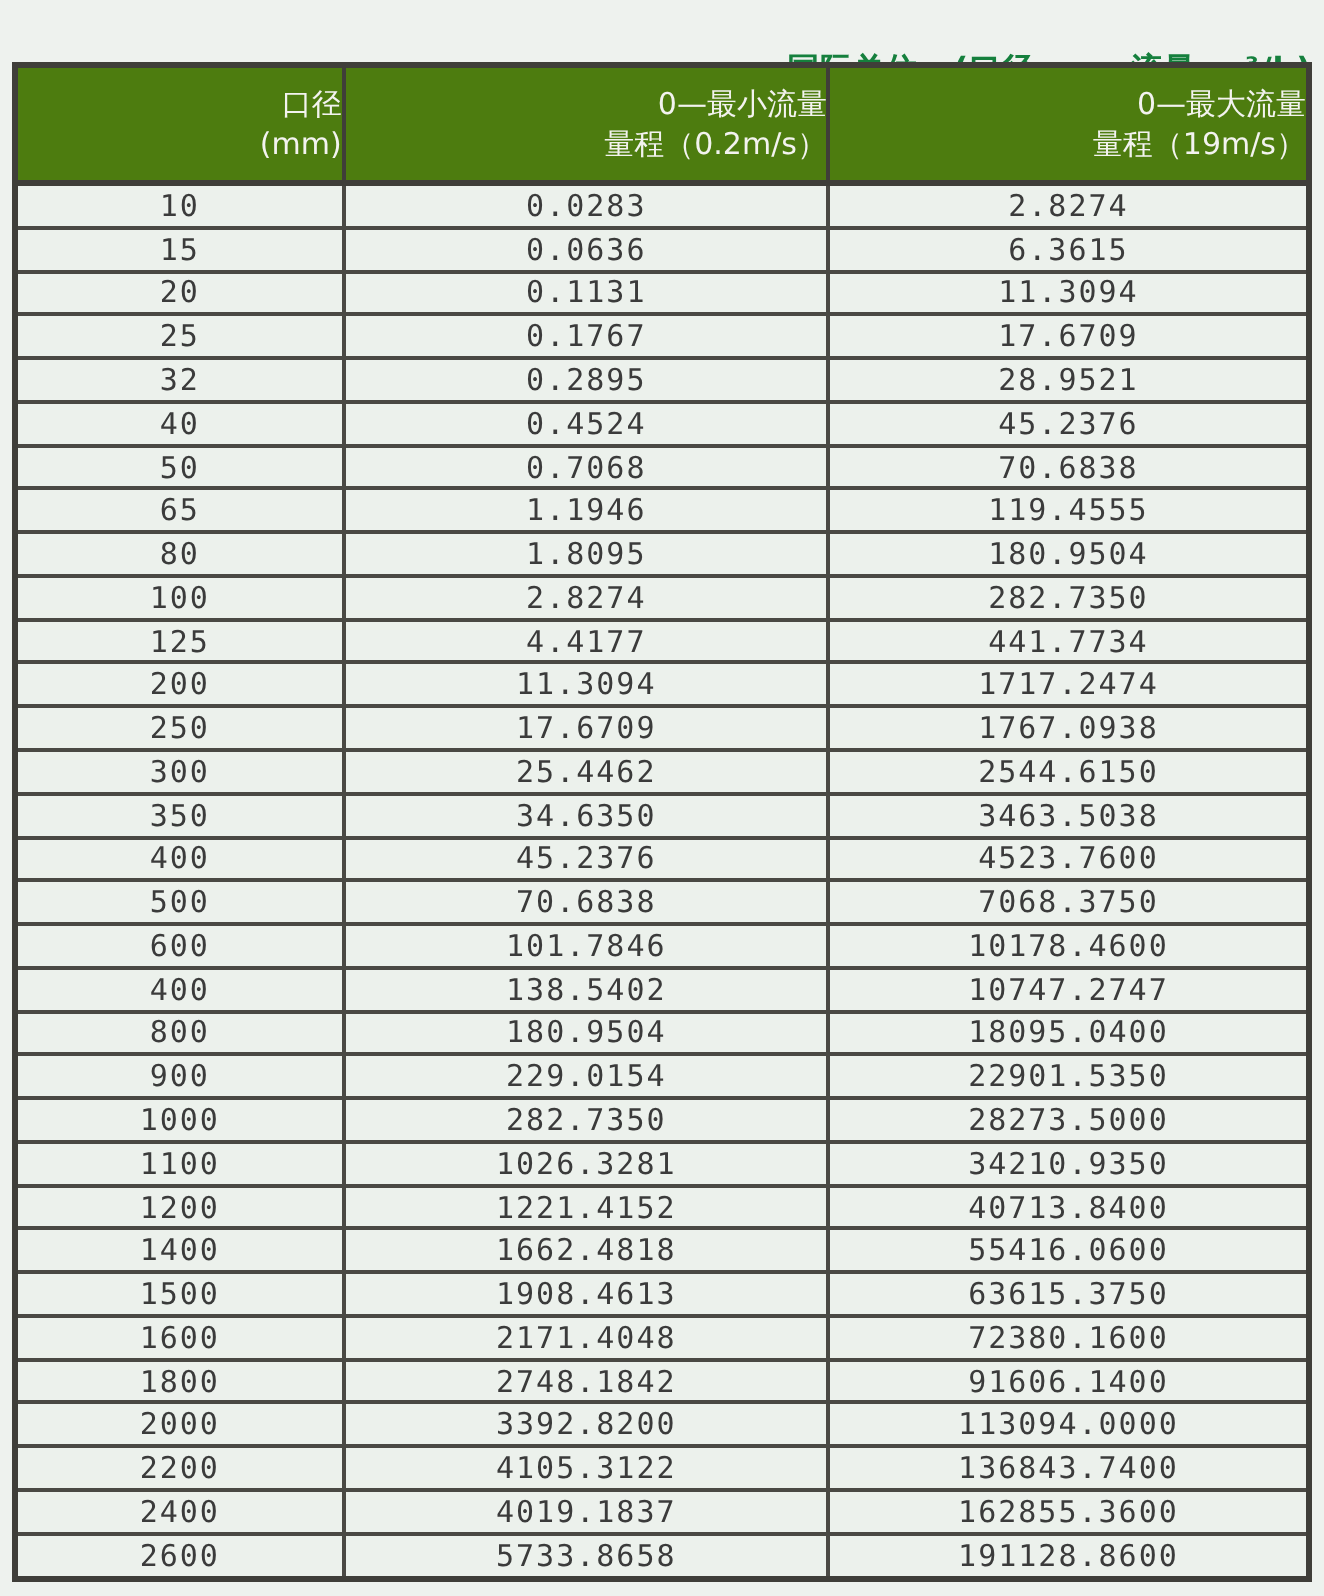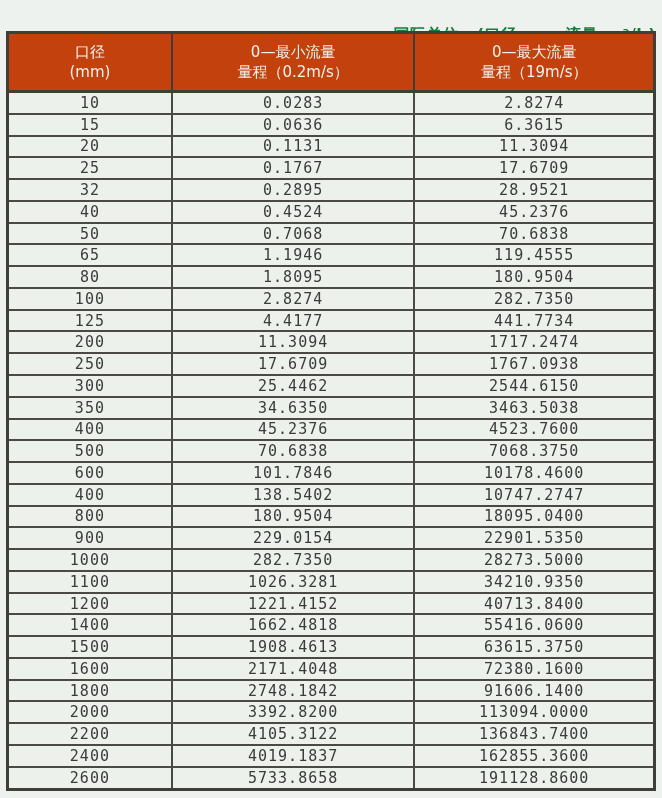--- a/index.html
+++ b/index.html
@@ -44,29 +44,29 @@
     width: 100%;
     height: 100%;
     border-collapse: collapse;
     table-layout: fixed;
     border: 3px solid #3f3e39;
   }
   col.c1 { width: 25.4%; }
   col.c2 { width: 37.5%; }
   col.c3 { width: 37.1%; }
   thead th {
-    background: #c2410c;
+    background: #4d7c0f;
     color: #f3f3ef;
     font-weight: normal;
     font-size: 15px;
     line-height: 1.35;
     height: 52px;
     border: 2px solid #3f3e39;
     border-bottom: 3px solid #3f3e39;
-    text-align: center;
+    text-align: right;
     vertical-align: middle;
     padding: 2px 0;
   }
   thead th .h-line { display: block; }
   tbody td {
     background: #ecf1ec;
     color: #3b3b3b;
     font-family: "DejaVu Sans Mono", "Liberation Mono", monospace;
     font-size: 15px;
     text-align: center;

